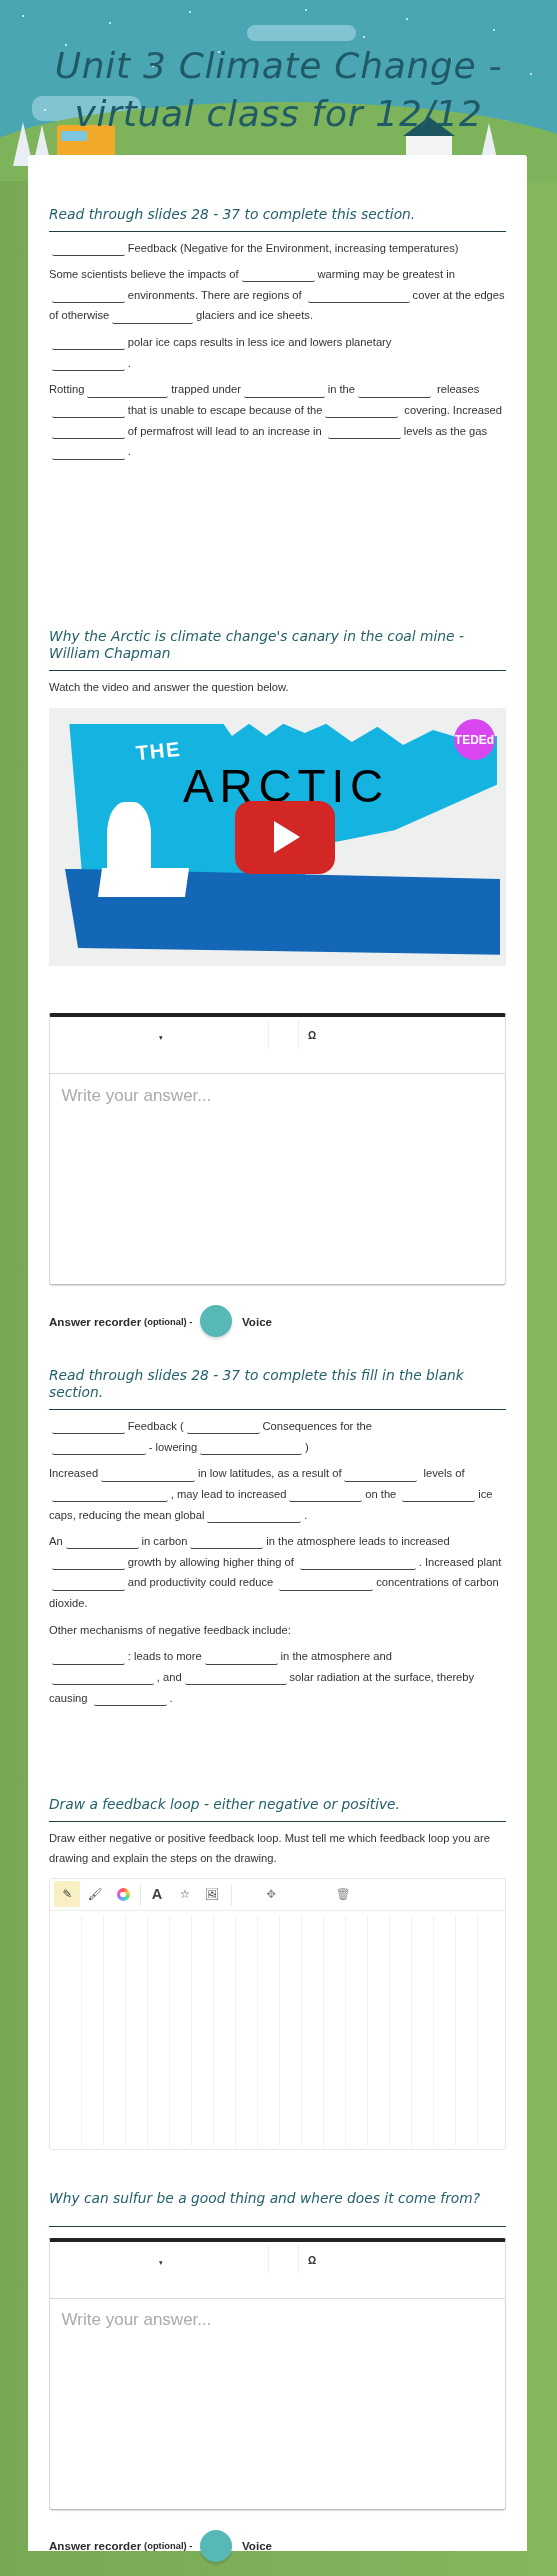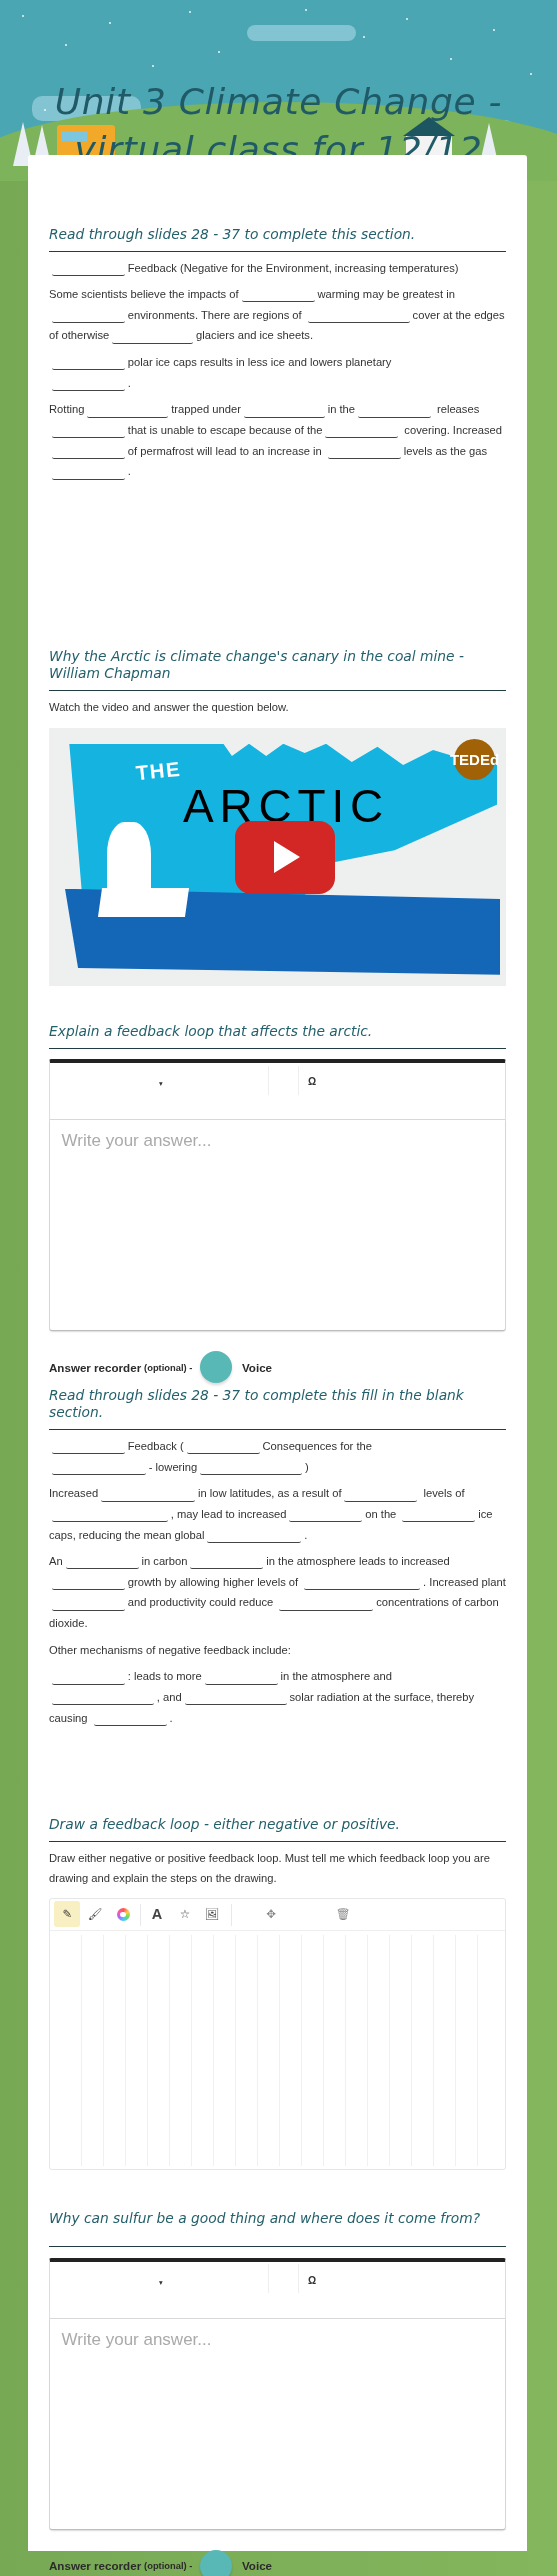--- a/index.html
+++ b/index.html
@@ -31,27 +31,26 @@
   .bus { position: absolute; left: 57px; top: 125px; width: 58px; height: 35px; background: #f2a92a; border-radius: 2.9px; }
   .bus::before { content:""; position:absolute; left:4.4px; top:5.8px; width:26px; height:10.2px; background:#7cc6df; }
   .house { position: absolute; left: 406px; top: 136px; width: 46px; height: 26px; background: #f3f3f3; }
   .house::before { content:""; position:absolute; left:-2.9px; top:-19px; width:0; height:0;
     border-left: 26px solid transparent; border-right: 26px solid transparent; border-bottom: 19px solid #1d5560; }
   .title {
     position: absolute; left: 0; top: 42px; width: 557px; text-align: center;
     font-family: "DejaVu Sans", sans-serif; font-weight: 300;
     font-size: 36px; line-height: 48px; color: #1f5a66; letter-spacing: 0.7px;
     font-style: italic;
-    margin-top: 36px;
   }
   .card {
     position: absolute; left: 28px; top: 155px; width: 499px; height: 2396px;
     background: #fff; border-radius: 2.9px 2.9px 0 0;
   }
-  .inner { position: absolute; left: 21px; width: 457px; margin-top: 20px; }
+  .inner { position: absolute; left: 21px; width: 457px; }
   .sec-title {
     font-family: "DejaVu Sans", sans-serif; font-style: italic;
     font-size: 13.8px; line-height: 17.4px; color: #23606b; font-weight: 300;
     padding-bottom: 7.3px; border-bottom: 0.7px solid #1f3d43;
   }
   .para { font-size: 11.2px; line-height: 20.7px; color: #333; margin-top: 5.8px; }
   .blank {
     display: inline-block; height: 14.5px; vertical-align: -4.4px;
     border-bottom: 0.7px solid #444; border-radius: 0 0 2.2px 2.2px; margin: 0 2.9px;
   }
@@ -61,22 +60,22 @@
   }
   .ice-top { position: absolute; left: 20.3px; top: 16px; width: 428px; height: 152px; background: #14b3e0;
     clip-path: polygon(0 0, 36% 0, 38% 8%, 42% 0, 46% 8%, 50% 0, 55% 6%, 60% 0, 66% 12%, 72% 2%, 78% 14%, 85% 4%, 92% 10%, 100% 8%, 100% 40%, 76% 70%, 58% 80%, 55% 100%, 3% 100%); }
   .ice-bottom { position: absolute; left: 16px; top: 161px; width: 435px; height: 86px; background: #1367b6;
     clip-path: polygon(0 0, 100% 12%, 100% 100%, 3% 92%); }
   .bear { position: absolute; left: 58px; top: 94px; width: 44px; height: 80px; background: #fff; border-radius: 40% 40% 10% 10%; }
   .floe { position: absolute; left: 51px; top: 160px; width: 87px; height: 29px; background: #fff; transform: skewX(-8deg); }
   .v-the { position: absolute; left: 87px; top: 32px; color: #fff; font-size: 20.3px; font-weight: bold; letter-spacing: 1.5px; transform: rotate(-6deg); }
   .v-arctic { position: absolute; left: 134px; top: 51px; color: #000000; font-size: 46px; letter-spacing: 5.8px; }
   .v-canary { position: absolute; left: 44px; top: 205px; color: #fff; font-size: 25.4px; letter-spacing: 1.5px; }
-  .teded { position: absolute; left: 405px; top: 11.6px; width: 41px; height: 41px; background: #a16207; border-radius: 50%;
-    color: #fff; font-size: 15px; font-weight: bold; display: flex; align-items: center; justify-content: center; }
+  .teded { position: absolute; left: 405px; top: 11.6px; width: 41px; height: 41px; background: #d946ef; border-radius: 50%;
+    color: #fff; font-size: 12px; font-weight: bold; display: flex; align-items: center; justify-content: center; }
   .play { position: absolute; left: 186px; top: 93px; width: 100px; height: 73px; background: #d22725; border-radius: 16px; }
   .play::after { content:""; position:absolute; left:39px; top:20.3px; width:0; height:0;
     border-top: 16px solid transparent; border-bottom: 16px solid transparent; border-left: 26px solid #fff; }
   .editor { margin-top: 10.2px; width: 457px; border: 0.7px solid #ddd; border-top: 4.4px solid #222; border-radius: 2.2px; }
   .editor .toolbar { height: 57px; position: relative; border-bottom: 1.5px solid #d8d8d8; }
   .editor .caret { position: absolute; left: 109px; top: 16px; font-size: 7.3px; color: #333; }
   .editor .sep1 { position: absolute; left: 218px; top: 2.9px; width: 0.7px; height: 29px; background: #eee; }
   .editor .sep2 { position: absolute; left: 248px; top: 2.9px; width: 0.7px; height: 29px; background: #eee; }
   .editor .omega { position: absolute; left: 258px; top: 13px; font-size: 10.2px; font-weight: bold; color: #333; }
   .editor .answer { height: 210px; padding: 11.6px 11.6px; font-size: 17px; color: #aaa; border-radius: 0 0 2.2px 2.2px;
@@ -159,21 +158,20 @@
       <div class="floe"></div>
       <div class="bear"></div>
       <div class="v-the">THE</div>
       <div class="v-arctic">ARCTIC</div>
       <div class="teded">TEDEd</div>
       <div class="play" title="Play video"></div>
     </div>
   </div>
 
   <div class="inner" style="top:848px;">
-    <div class="sec-title">Explain a feedback loop that affects the arctic.</div>
     <div class="editor">
       <div class="toolbar">
         <span class="caret">▾</span>
         <span class="sep1"></span>
           <span class="sep2"></span>
         <span class="omega">Ω</span>
       </div>
       <div class="answer">Write your answer...</div>
     </div>
     <div class="recorder">
@@ -190,21 +188,21 @@
       <span class="blank b100"></span><span>Feedback (</span><span class="blank b100"></span><span>Consequences for the</span><br>
       <span class="blank b130"></span><span>- lowering</span><span class="blank b140"></span><span>)</span>
     </div>
     <div class="para">
       <span>Increased</span><span class="blank b130"></span><span>in low latitudes, as a result of</span><span class="blank b100"></span>
       <span>levels of</span><span class="blank b160"></span><span>, may lead to increased</span><span class="blank b100"></span><span>on the</span>
       <span class="blank b100"></span><span>ice caps, reducing the mean global</span><span class="blank b130"></span><span>.</span>
     </div>
     <div class="para">
       <span>An</span><span class="blank b100"></span><span>in carbon</span><span class="blank b100"></span><span>in the atmosphere leads to increased</span>
-      <span class="blank b100"></span><span>growth by allowing higher levels of</span>
+      <span class="blank b100"></span><span>growth by allowing higher thing of</span>
       <span class="blank b160"></span><span>. Increased plant</span><span class="blank b100"></span><span>and productivity could reduce</span>
       <span class="blank b130"></span><span>concentrations of carbon dioxide.</span>
     </div>
     <div class="para">Other mechanisms of negative feedback include:</div>
     <div class="para">
       <span class="blank b100"></span><span>: leads to more</span><span class="blank b100"></span><span>in the atmosphere and</span><br>
       <span class="blank b140"></span><span>, and</span><span class="blank b140"></span><span>solar radiation at the surface, thereby causing</span>
       <span class="blank b100"></span><span>.</span>
     </div>
   </div>

